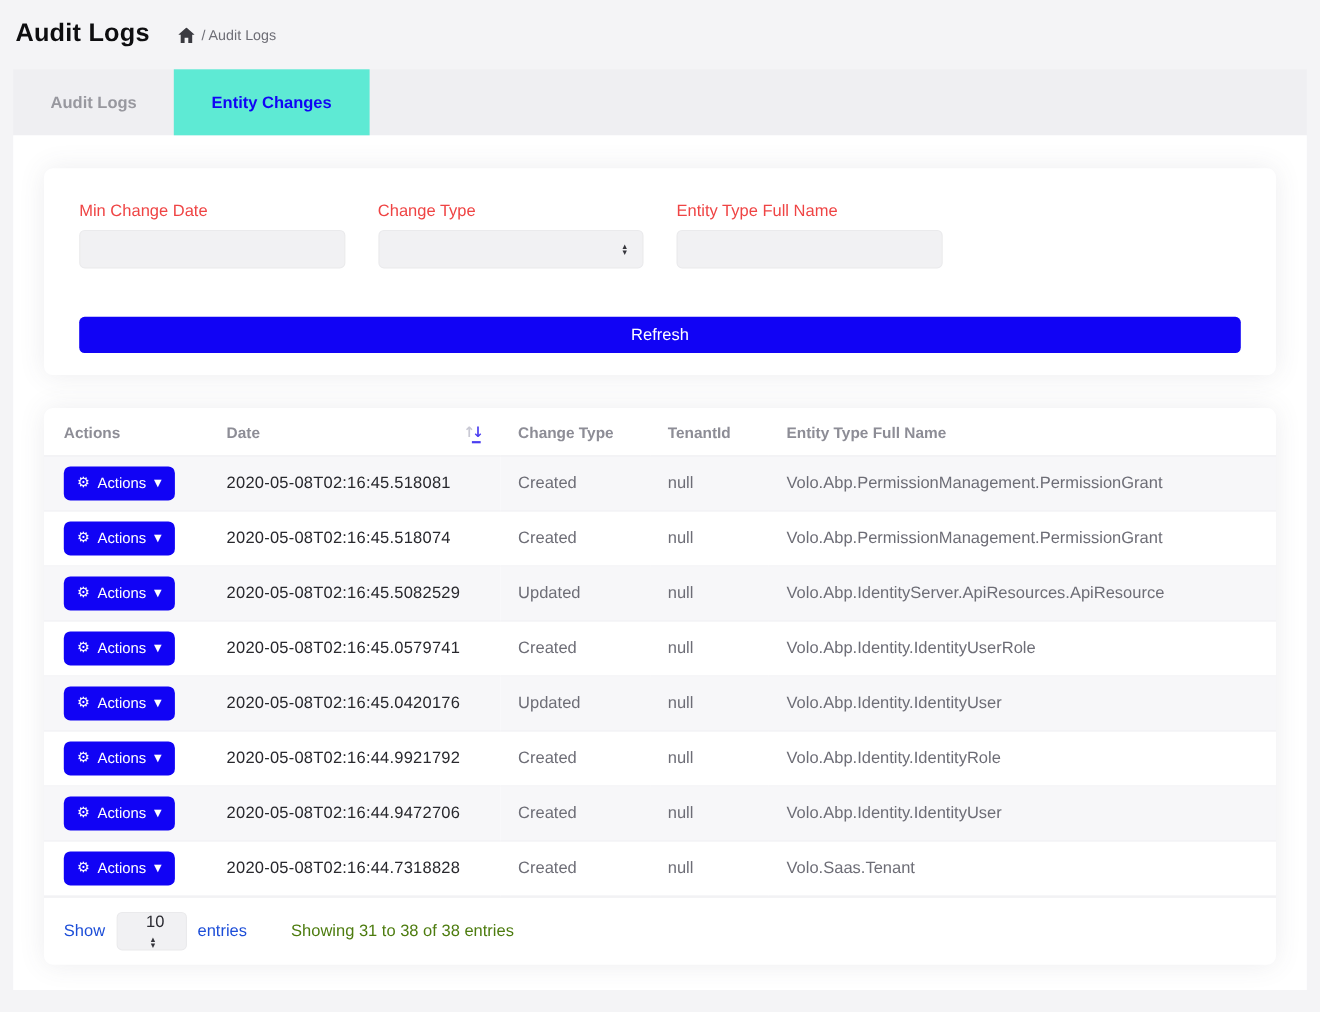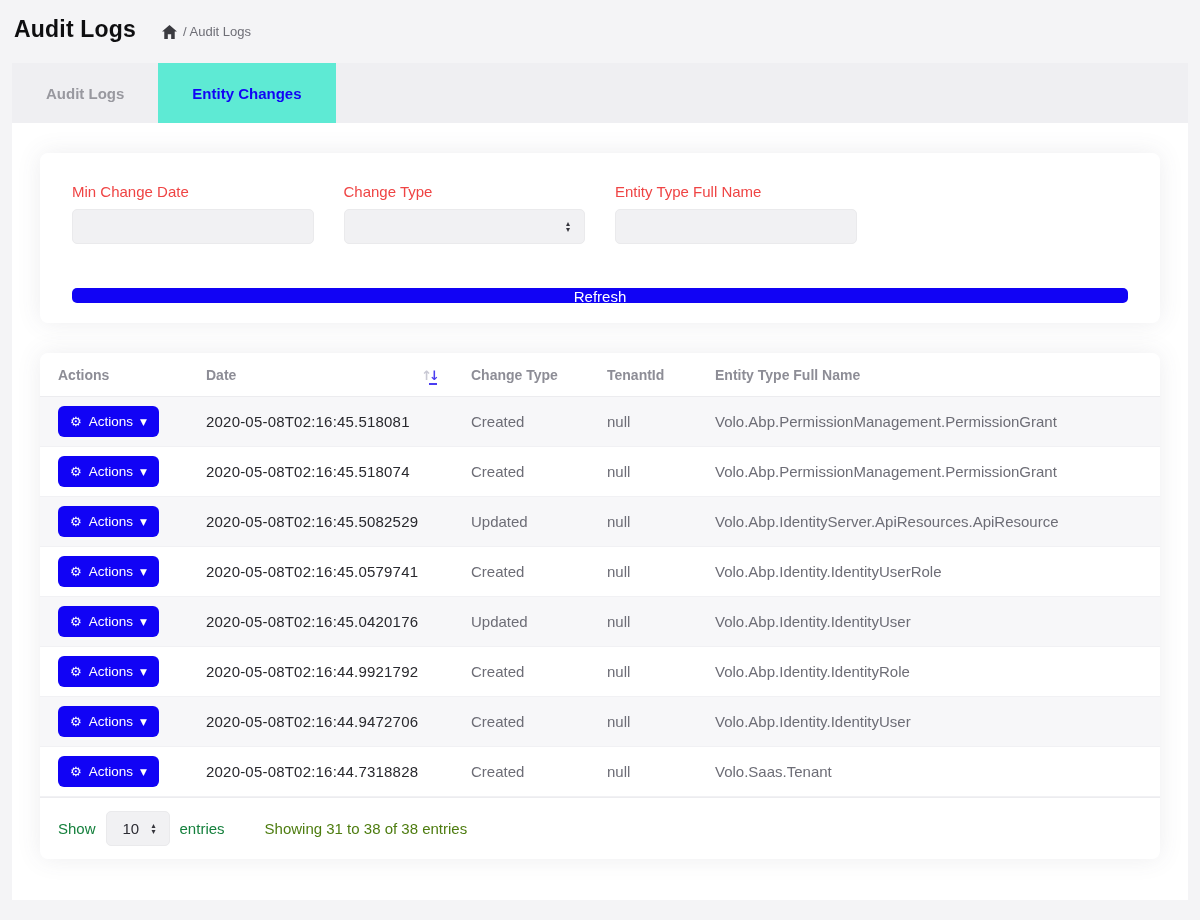--- a/index.html
+++ b/index.html
@@ -87,21 +87,21 @@
   .updown {
     display: inline-flex; flex-direction: column; align-items: center;
     font-family: "DejaVu Sans", sans-serif;
     font-size: 8px; line-height: 6px; color: #35353b;
     margin-right: 4px;
   }
   .refresh-btn {
     display: block;
     width: 100%;
     margin-top: 44px;
-    height: 15px;
+    height: 33px;
     background: #1103f5;
     border: none; border-radius: 5px;
     color: #ffffff; font-size: 15px;
     font-family: "Liberation Sans", sans-serif;
     cursor: pointer;
   }
 
   
   .table-card { margin-top: 30px; overflow: hidden; }
   table { width: 100%; border-collapse: collapse; }
@@ -156,31 +156,32 @@
     font-size: 9px; margin-left: 7px;
   }
 
   
   .table-footer {
     display: flex; align-items: center;
     padding: 13px 18px;
     border-top: 1px solid #ececef;
     font-size: 15px;
   }
-  .show-label, .entries-label { color: #15803d; }
+  .show-label, .entries-label { color: #1d4ed8; }
   .page-size-select {
     display: inline-flex; align-items: center; justify-content: space-between;
     width: 64px; height: 35px;
     background: #f1f1f3;
     border: 1px solid #eaeaec;
     border-radius: 5px;
     margin: 0 10px;
     padding: 0 9px 0 16px;
     color: #2c2c33;
     cursor: pointer;
+    flex-direction: column;
   }
   .showing-text { color: #4d7c0f; margin-left: 40px; }
 
   .pagination {
     margin-left: auto;
     display: flex; align-items: center;
   }
   .page-item {
     color: #3c3c42; cursor: pointer;
     margin-left: 26px;

